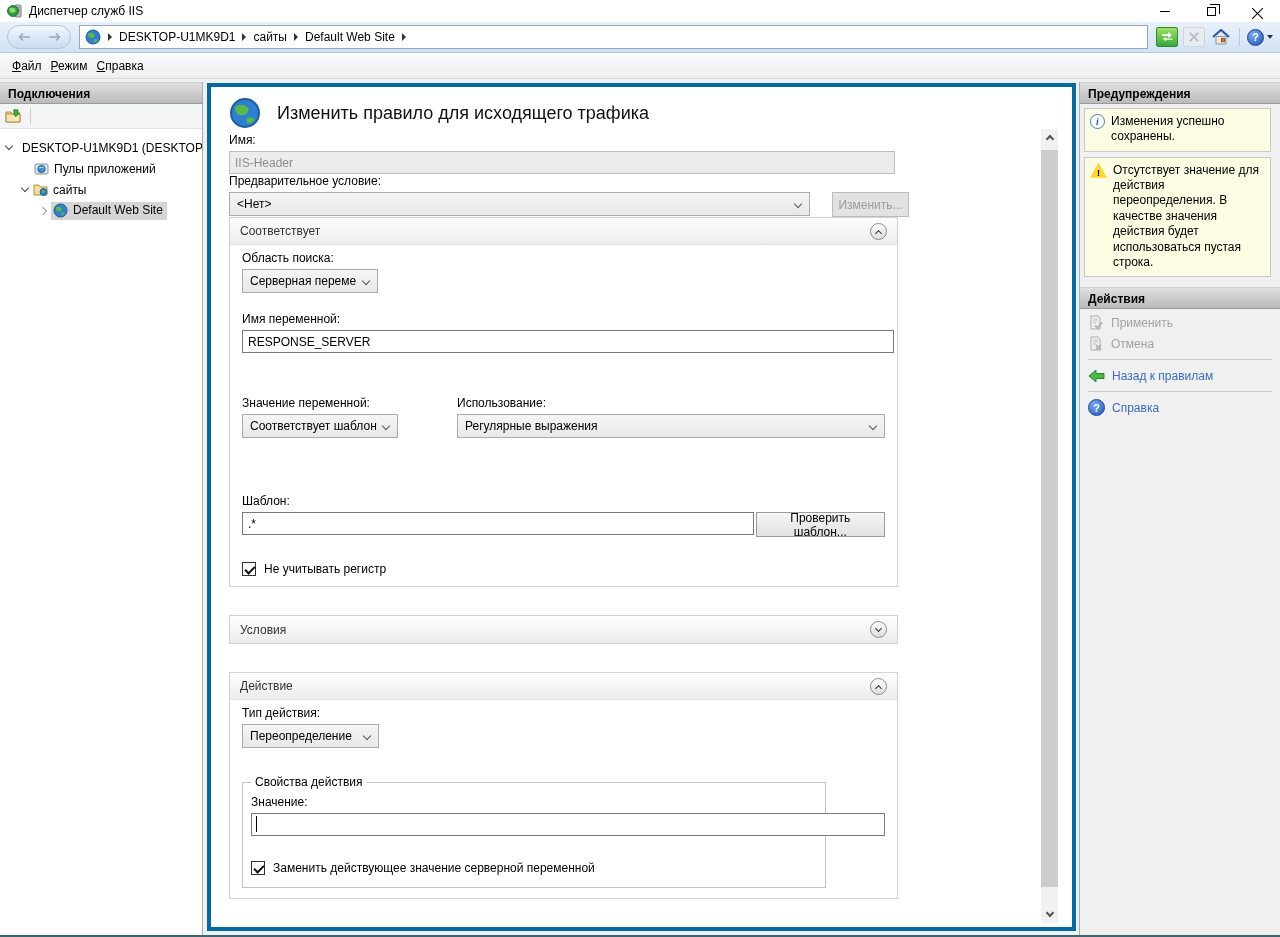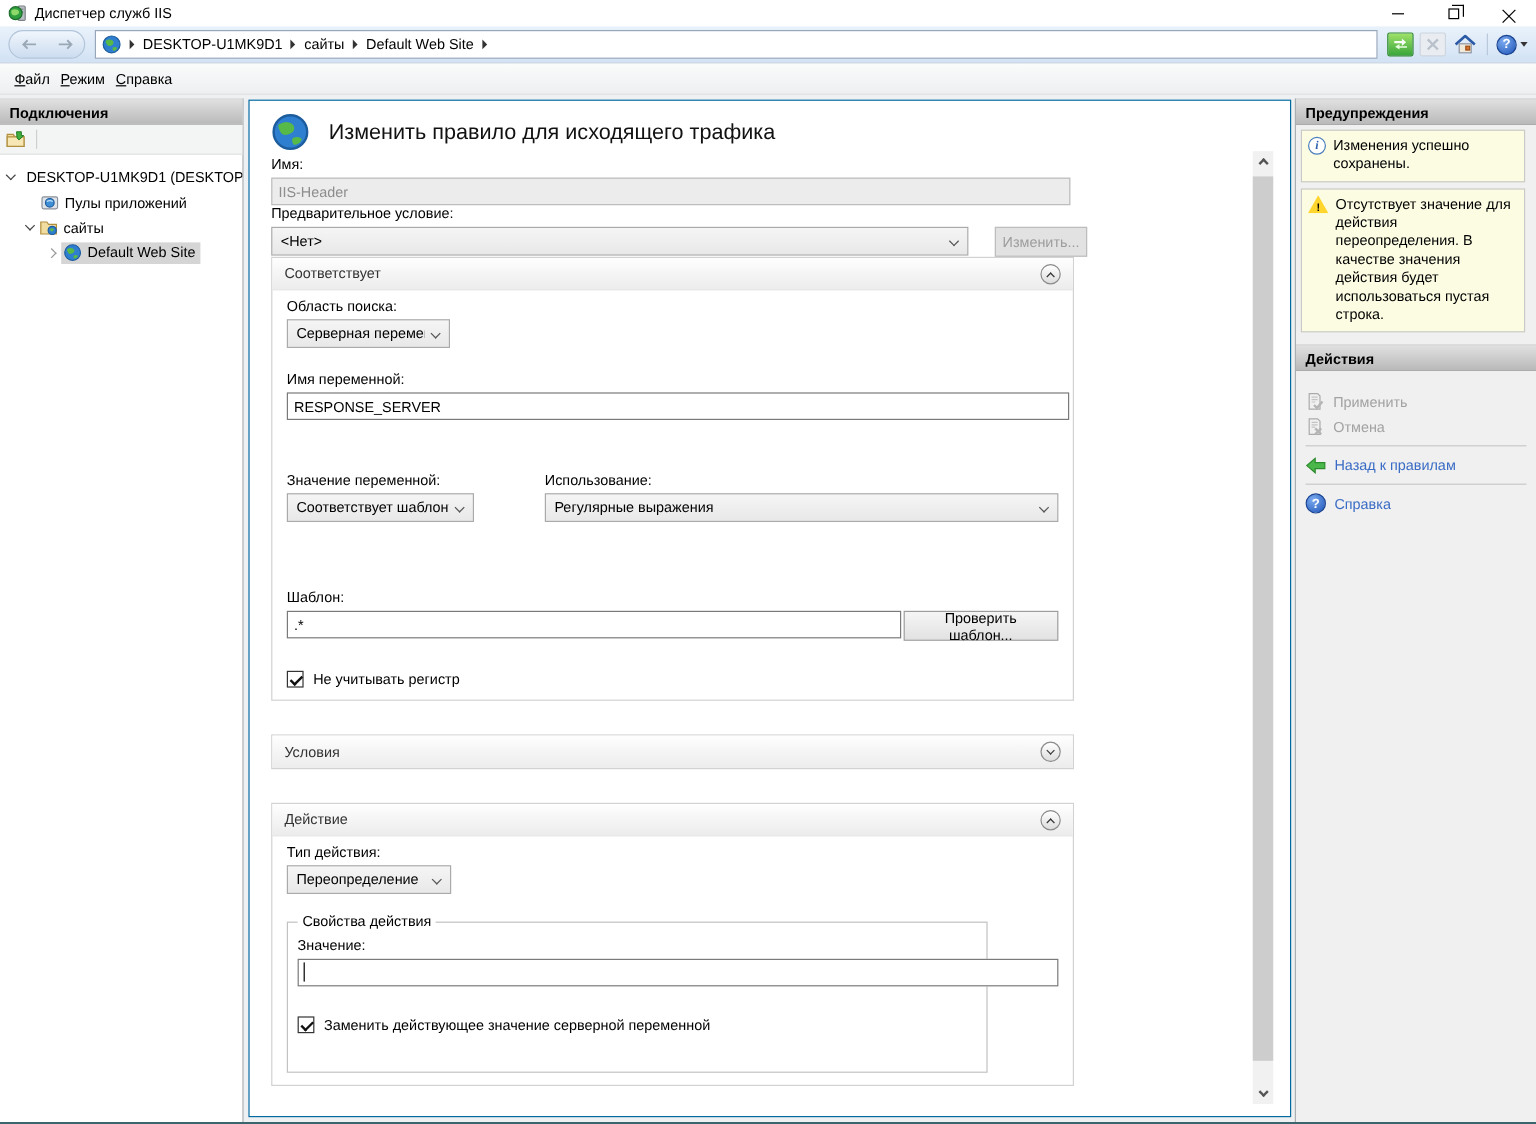--- a/index.html
+++ b/index.html
@@ -49,21 +49,21 @@
   .sidebar-toolbar { height:25px; background:#f3f4f4; border-bottom:1px solid #e2e2e2; display:flex; align-items:center; padding-left:5px; gap:8px; }
   .vsep { width:1px; height:16px; background:#cfcfcf; }
   .tree { padding-top:8px; overflow:hidden; white-space:nowrap; }
   .tree-row { height:21px; display:flex; align-items:center; gap:5px; }
   .tw { width:6px; height:6px; border-right:1px solid #444; border-bottom:1px solid #444; flex:0 0 auto; }
   .tw-open { transform:rotate(45deg); margin-top:-3px; }
   .tw-closed { transform:rotate(-45deg); border-color:#999; }
   .tree-label { font-size:12px; }
   .row-selected { background:#d5d5d5; padding:1px 4px 2px 2px; display:flex; align-items:center; gap:5px; }
   
-  .main { flex:1; margin:1px 3px 4px 4px; background:#fff; border:1px solid #0369a1; position:relative; padding:10px 0 0 18px; overflow:hidden; }
+  .main { flex:1; margin:1px 3px 4px 4px; background:#fff; border:4px solid #0369a1; position:relative; padding:10px 0 0 18px; overflow:hidden; }
   .page-head { display:flex; align-items:center; gap:16px; }
   .page-title { font-size:18px; color:#111; font-weight:normal; }
   .form-label { display:block; margin-bottom:4px; font-size:12px; }
   .input { height:23px; border:1px solid #7a7a7a; background:#fff; padding:0 5px; font-family:"Liberation Sans",sans-serif; font-size:12px; color:#000; }
   .input-disabled { background:#ececec; border:1px solid #bdbdbd; color:#8d8d8d; }
   .combo { height:24px; background:linear-gradient(#f5f5f5,#e8e8e8); border:1px solid #aaaaaa; display:flex; align-items:center; padding:0 20px 0 7px; position:relative; font-size:12px; }
   .combo-text { overflow:hidden; white-space:nowrap; }
   .combo-chev { position:absolute; right:8px; top:8px; width:6px; height:6px; border-right:1px solid #555; border-bottom:1px solid #555; transform:rotate(45deg); }
   .btn { height:25px; background:linear-gradient(#f5f5f5,#e2e2e2); border:1px solid #9c9c9c; padding:0 10px; font-family:"Liberation Sans",sans-serif; font-size:12px; display:inline-flex; align-items:center; justify-content:center; }
   .btn-disabled { color:#9d9d9d; border-color:#bdbdbd; background:#e2e2e2; }
@@ -72,39 +72,39 @@
   .section-header { height:27px; background:linear-gradient(#fefefe,#ececec); display:flex; align-items:center; padding:0 10px; color:#333; border-bottom:1px solid #e3e3e3; }
   .circle-btn { margin-left:auto; width:17px; height:17px; border-radius:50%; border:1px solid #8b8b8b; background:linear-gradient(#ffffff,#dddddd); position:relative; }
   .circle-btn .chev { position:absolute; left:5px; width:5px; height:5px; border-right:1px solid #333; border-bottom:1px solid #333; }
   .chev-up { top:7px; transform:rotate(225deg); }
   .chev-down { top:4px; transform:rotate(45deg); }
   .section-content { padding:6px 12px 10px 12px; }
   .row-flex { display:flex; gap:10px; align-items:flex-start; }
   .checkbox-row { display:flex; align-items:center; gap:8px; }
   .checkbox { width:14px; height:14px; border:1px solid #333; background:#fff; position:relative; flex:0 0 auto; }
   .checkbox-checked::after { content:""; position:absolute; left:2px; top:3px; width:8px; height:4px; border-left:2px solid #111; border-bottom:2px solid #111; transform:rotate(-45deg); }
-  .groupbox { width:584px; border:1px solid #c2c2c2; padding:12px 10px 32px 8px; position:relative; margin-top:23px; }
+  .groupbox { width:584px; border:1px solid #c2c2c2; padding:12px 10px 12px 8px; position:relative; margin-top:34px; }
   .groupbox-legend { position:absolute; top:-8px; left:8px; background:#fff; padding:0 4px; font-size:12px; }
   .caret-wrap { position:relative; }
   .text-caret { position:absolute; left:5px; top:3px; width:1px; height:16px; background:#000; }
   
   .scrollbar { position:absolute; right:14px; top:42px; width:17px; height:794px; background:#f1f1f1; }
   .sb-arrow { width:17px; height:17px; display:flex; align-items:center; justify-content:center; }
   .sb-chev { width:6px; height:6px; border-right:2px solid #555; border-bottom:2px solid #555; }
   .sb-up { transform:rotate(225deg); margin-top:3px; } .sb-down { transform:rotate(45deg); margin-bottom:3px; }
   .sb-thumb { position:absolute; top:21px; left:0; width:17px; height:737px; background:#cdcdcd; }
   .sb-arrow-bottom { position:absolute; bottom:0; }
   
   .rightpanel { width:201px; background:#f0f0f0; border-left:1px solid #a9aeb2; display:flex; flex-direction:column; }
   .alerts-wrap { padding:4px 9px 5px 4px; }
   .alert { background:#fcfce3; border:1px solid #c9c9c9; padding:5px 4px 6px 5px; display:flex; gap:6px; margin-bottom:5px; }
   .alert-text { font-size:12px; line-height:1.28; }
   .info-circle { width:15px; height:15px; border-radius:50%; background:#fff; border:1px solid #4a7ebb; color:#2a62ae; display:flex; align-items:center; justify-content:center; font-size:10px; font-weight:bold; font-family:"Liberation Serif",serif; font-style:italic; flex:0 0 auto; }
   .warn-tri { width:17px; height:15px; background:#ffd52e; clip-path:polygon(50% 0,100% 100%,0 100%); display:flex; align-items:flex-end; justify-content:center; color:#000; font-weight:bold; font-size:9px; flex:0 0 auto; }
-  .actions-list { padding:15px 0 0 0; }
+  .actions-list { padding:3px 0 0 0; }
   .action-item { display:flex; align-items:center; gap:7px; padding:2px 8px; height:21px; }
   .action-label-disabled { color:#a2a2a2; }
   .action-link { color:#3a6cc5; }
   .action-sep { border-top:1px solid #c9c9c9; margin:5px 8px 5px 8px; }
   svg { display:block; }
 </style>
 </head>
 <body>
 
 <div class="window">

